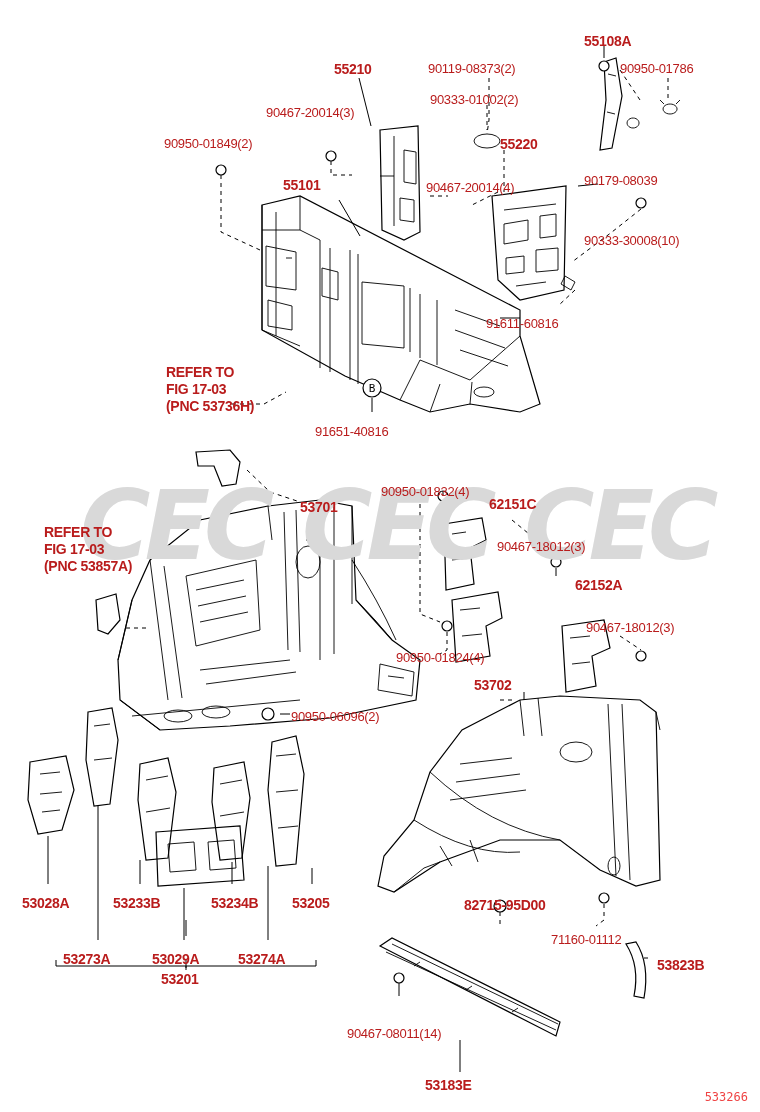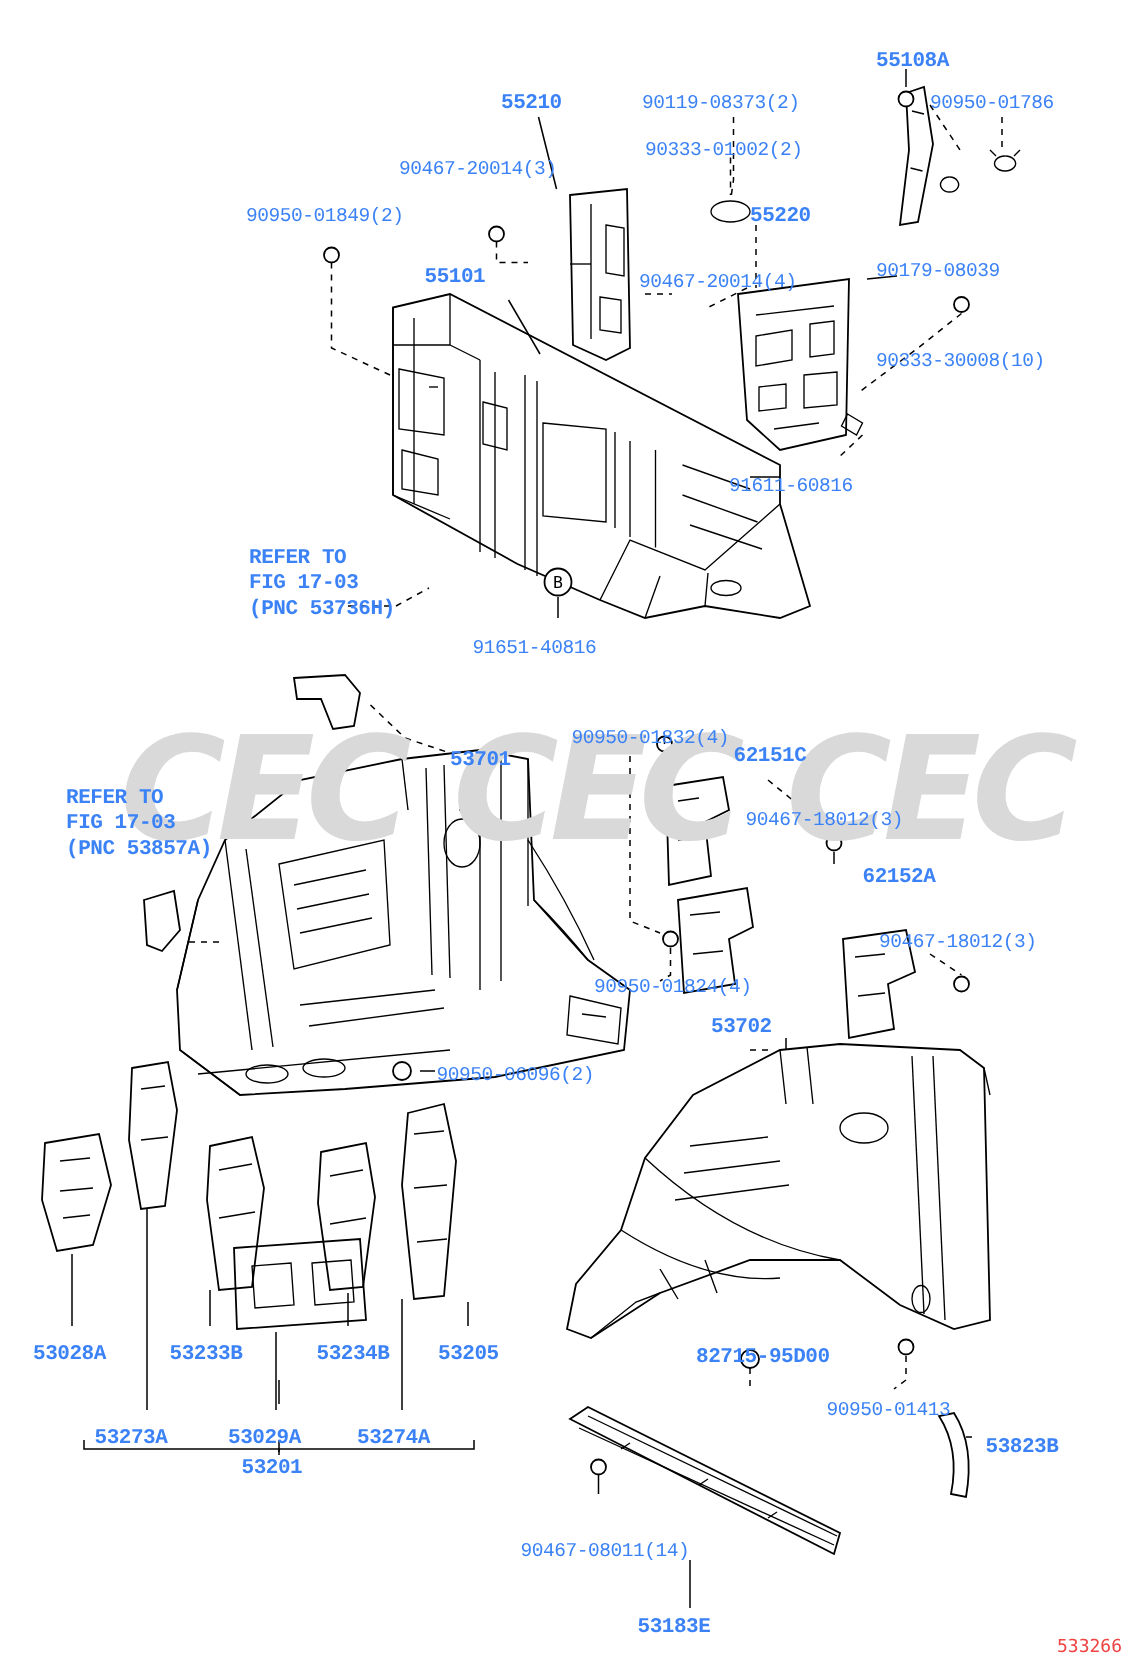--- a/index.html
+++ b/index.html
@@ -14,25 +14,25 @@
     overflow: hidden;
     font-family: "DejaVu Sans Mono", monospace;
     color: #000000;
   }
   #diagram {
     position: absolute;
     inset: 0;
   }
   .lbl {
     position: absolute;
-    font-family: Liberation Mono, monospace;
+    font-family: Liberation Sans, sans-serif;
     font-size: 13px;
     letter-spacing: -0.3px;
     white-space: pre;
-    color: #3b82f6;
+    color: #b91c1c;
     line-height: 15px;
   }
   .lbl.bold {
     font-weight: bold;
     font-size: 14px;
   }
   .lbl.multi {
     line-height: 17px;
   }
   .wm {
@@ -357,20 +357,20 @@
   <div class="lbl bold" style="left:474px; top:678px;">53702</div>
   <div class="lbl" style="left:291px; top:709px;">90950-06096(2)</div>
   <div class="lbl bold" style="left:22px; top:896px;">53028A</div>
   <div class="lbl bold" style="left:113px; top:896px;">53233B</div>
   <div class="lbl bold" style="left:211px; top:896px;">53234B</div>
   <div class="lbl bold" style="left:292px; top:896px;">53205</div>
   <div class="lbl bold" style="left:63px; top:952px;">53273A</div>
   <div class="lbl bold" style="left:152px; top:952px;">53029A</div>
   <div class="lbl bold" style="left:238px; top:952px;">53274A</div>
   <div class="lbl bold" style="left:161px; top:972px;">53201</div>
-  <div class="lbl" style="left:551px; top:932px;">90950-01413</div>
+  <div class="lbl" style="left:551px; top:932px;">71160-01112</div>
   <div class="lbl bold" style="left:450px; top:898px;margin-left:14px;">82715-95D00</div>
   <div class="lbl bold" style="left:657px; top:958px;">53823B</div>
   <div class="lbl" style="left:347px; top:1002px;margin-top:24px;">90467-08011(14)</div>
   <div class="lbl bold" style="left:425px; top:1078px;">53183E</div>
 
   <div class="figno">533266</div>
 </div>
 
 </body></html>

